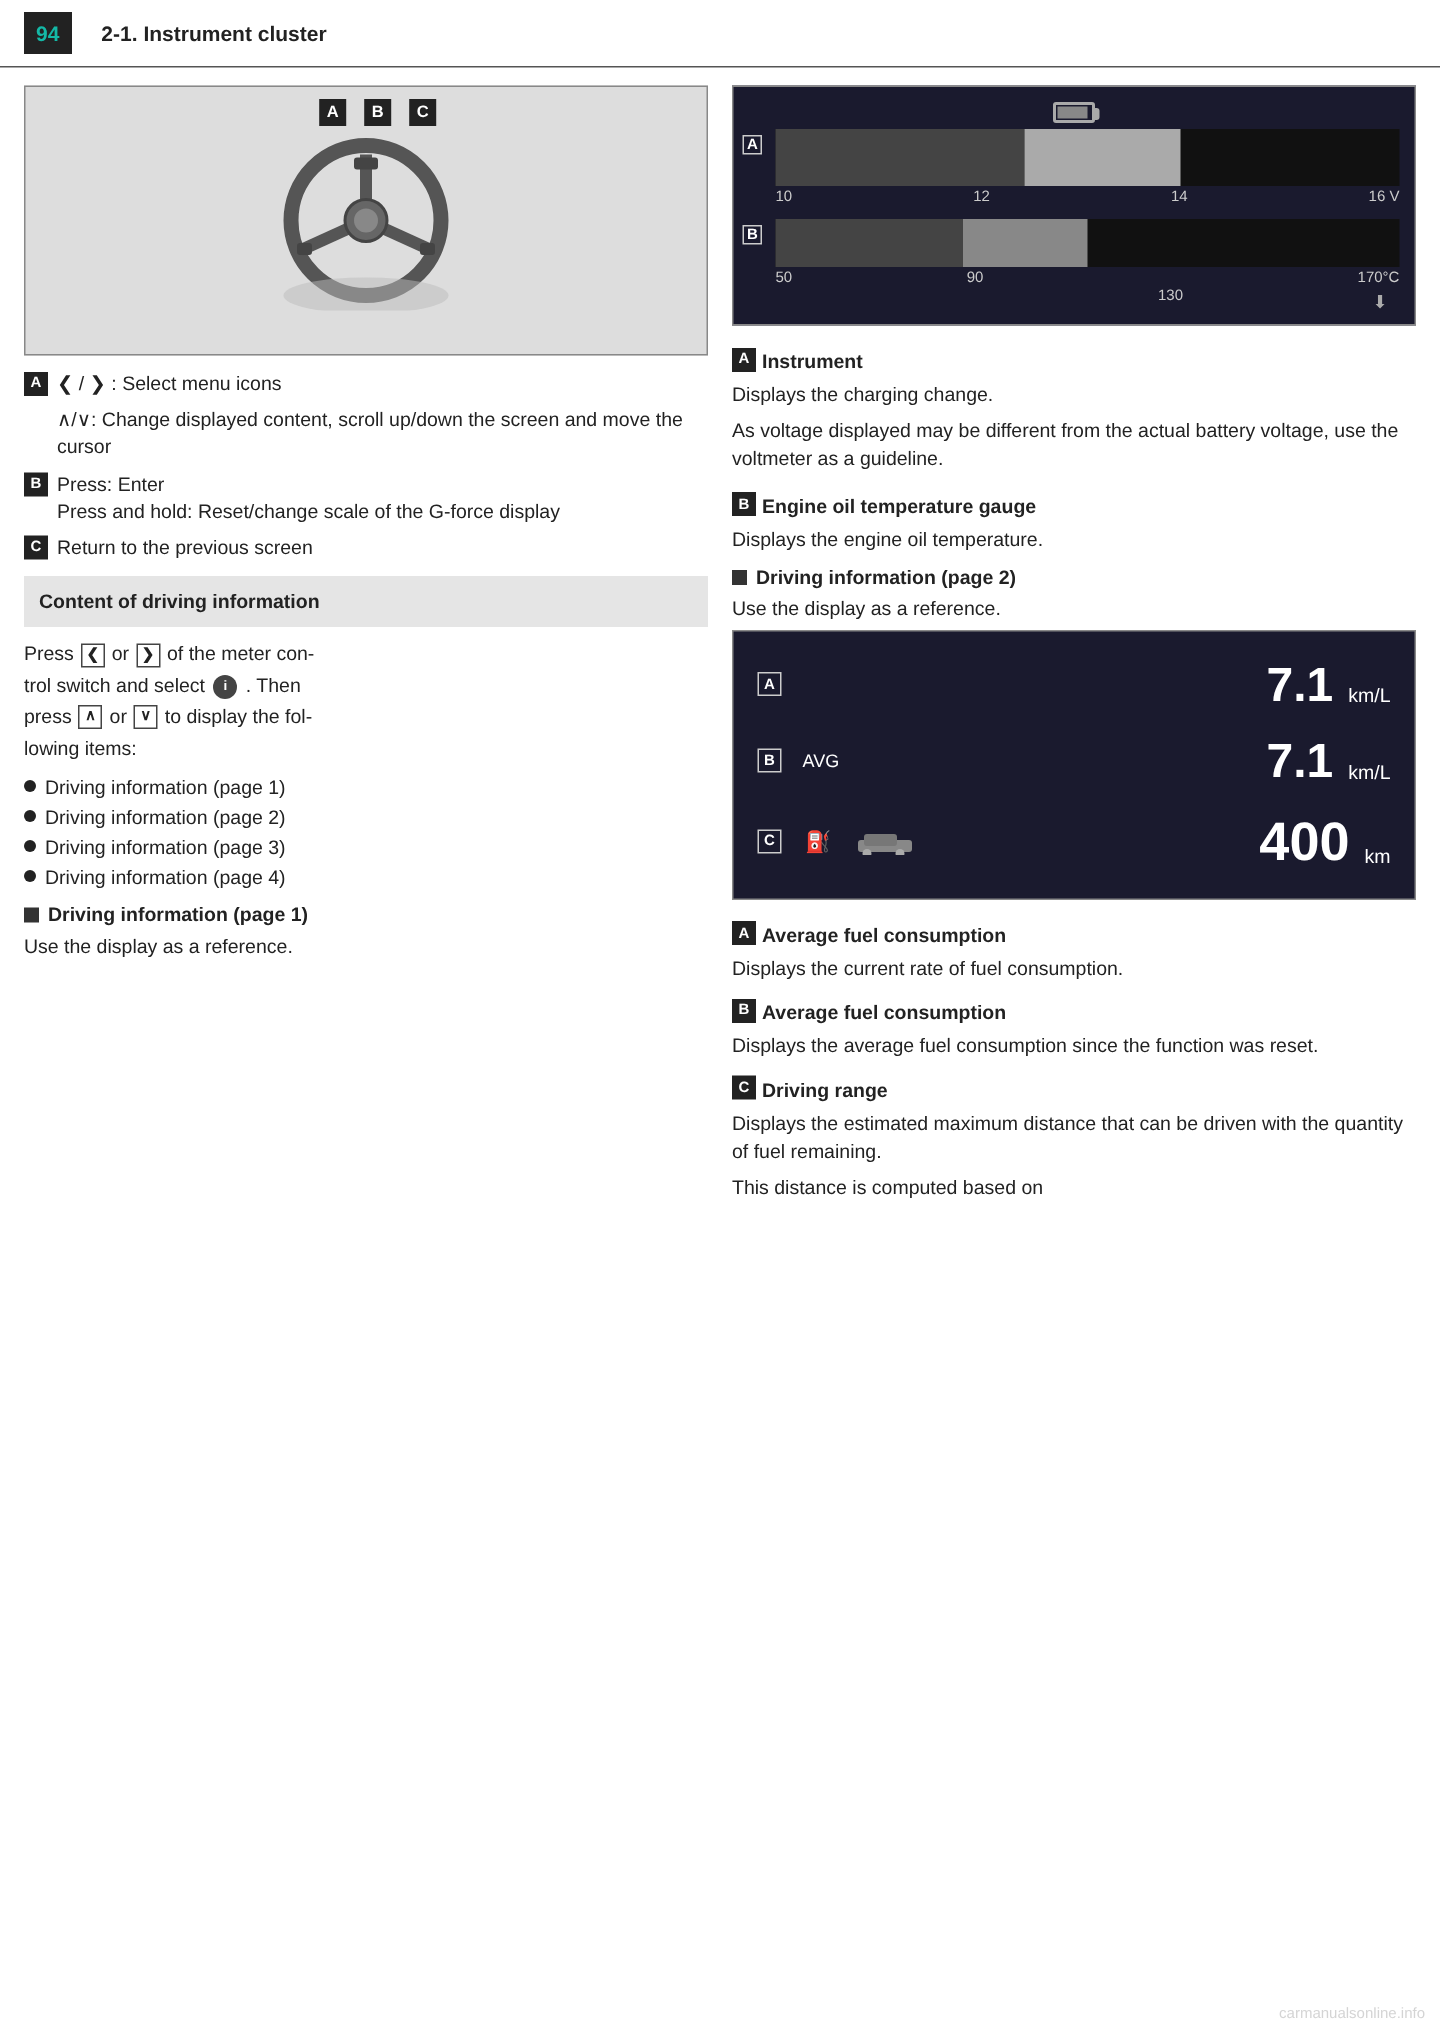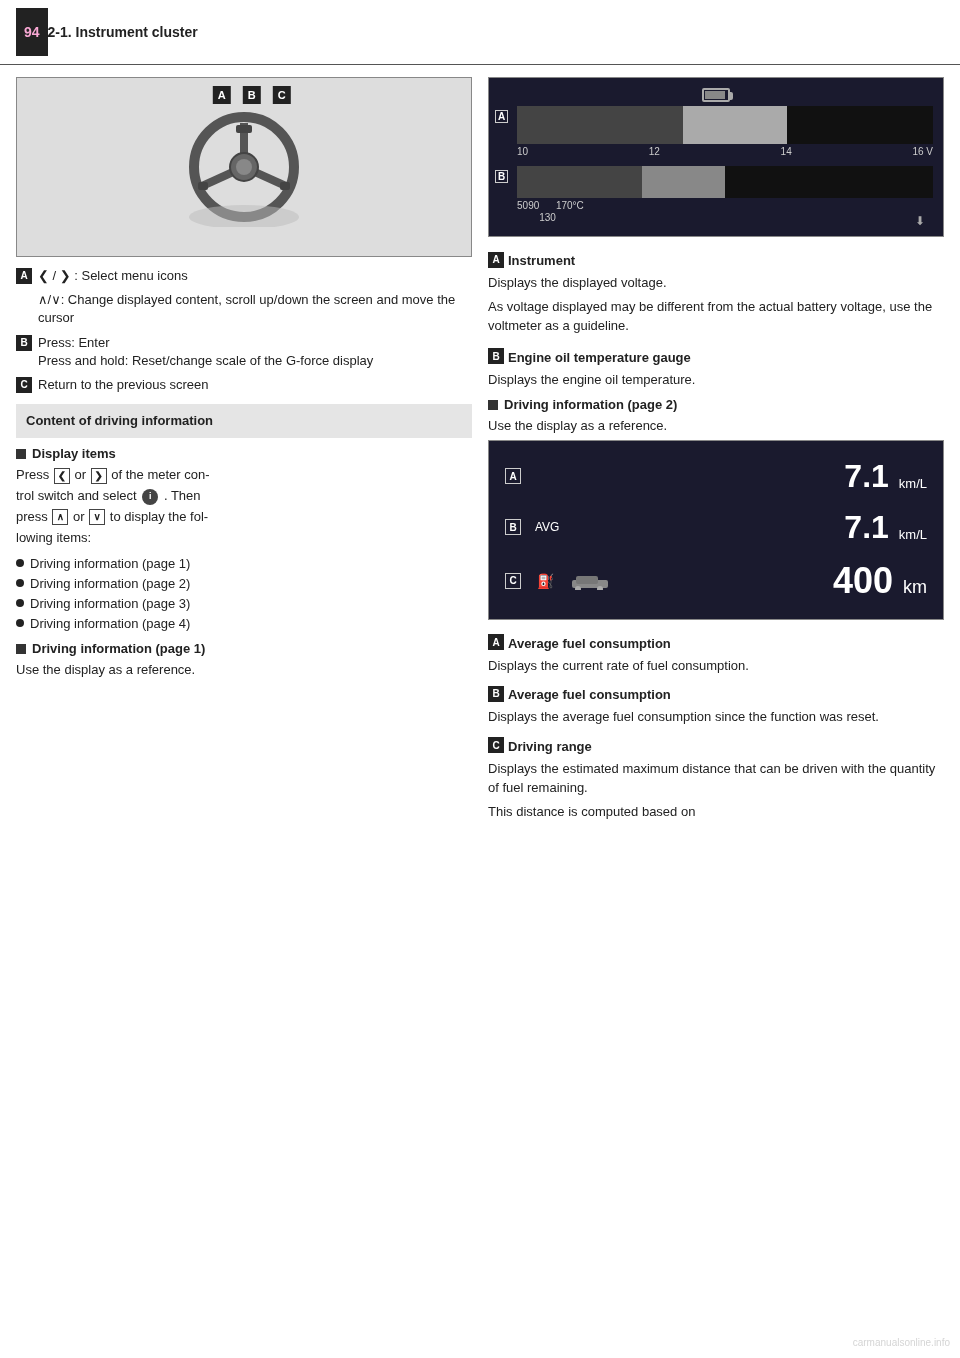--- a/index.html
+++ b/index.html
@@ -15,23 +15,24 @@
     .page-header {
       display: flex;
       align-items: center;
       padding: 8px 16px;
       border-bottom: 1px solid #555;
       margin-bottom: 12px;
     }
     .page-number {
       font-weight: bold;
       font-size: 14px;
+      margin-right: 20px;
       background: #222;
-      color: #f9a8d4;
-      padding: 16px 8px;
+      color: #14b8a6;
+      padding: 6px 8px;
     }
     .page-title {
       font-size: 14px;
       font-weight: bold;
     }
 
     .content {
       display: flex;
       gap: 16px;
       padding: 0 16px;
@@ -244,21 +245,21 @@
     }
 
     .fuel-range-value {
       font-size: 36px;
       font-weight: bold;
       color: #fff;
       margin-left: auto;
     }
 
     .fuel-range-unit {
-      font-size: 18px;
+      font-size: 13px;
       color: #fff;
       align-self: flex-end;
       margin-bottom: 4px;
     }
 
     .sub-heading {
       font-size: 13px;
       font-weight: bold;
       margin: 6px 0 3px 0;
     }
@@ -357,23 +358,20 @@
       <div class="instruction-item">
         <span class="label-badge">C</span>
         <span>Return to the previous screen</span>
       </div>
     </div>
 
     <div class="content-box">
       <span>Content of driving information</span>
     </div>
 
-    <div class="section-heading">
-      <span>Display items</span>
-    </div>
 
     <div class="press-instruction">
       <span>Press</span>
       <span class="ctrl-icon">❮</span>
       <span>or</span>
       <span class="ctrl-icon">❯</span>
       <span> of the meter con-<br>trol switch and select </span>
       <span class="info-badge">i</span>
       <span>. Then<br>press </span>
       <span class="ctrl-icon">∧</span>
@@ -432,37 +430,37 @@
           <span style="color:#ccc;font-size:10px;">16 V</span>
         </div>
 
         <div style="position:absolute;left:6px;top:92px;color:#fff;font-size:10px;font-weight:bold;border:1px solid #ccc;padding:0 2px;">B</div>
 
         <div style="position:absolute;top:88px;left:28px;right:10px;height:32px;background:#111;">
           <div style="position:absolute;top:0;left:0;width:30%;height:100%;background:#444;"></div>
           <div style="position:absolute;top:0;left:30%;width:20%;height:100%;background:#888;"></div>
         </div>
 
-        <div style="position:absolute;top:122px;left:28px;right:22px;display:flex;">
+        <div style="position:absolute;top:122px;left:28px;right:10px;display:flex;justify-content:space-between;">
           <span style="color:#ccc;font-size:10px;">50</span>
           <span style="color:#ccc;font-size:10px;">90</span>
           <span style="color:#ccc;font-size:10px;margin-top:12px;">130</span>
           <span style="color:#ccc;font-size:10px;">170°C</span>
         </div>
 
         <div style="position:absolute;bottom:8px;right:18px;color:#aaa;font-size:12px;">⬇</div>
       </div>
     </div>
 
     <div style="margin-bottom:8px;">
       <div style="display:flex;align-items:center;gap:4px;margin-bottom:2px;">
         <span class="label-badge">A</span>
         <span class="sub-heading">Instrument</span>
       </div>
-      <div class="body-text">Displays the displayed voltage.</div>
+      <div class="body-text">Displays the charging change.</div>
       <div class="body-text">As voltage displayed may be different from the actual battery voltage, use the voltmeter as a guideline.</div>
     </div>
 
     <div style="margin-bottom:8px;">
       <div style="display:flex;align-items:center;gap:4px;margin-bottom:2px;">
         <span class="label-badge">B</span>
         <span class="sub-heading">Engine oil temperature gauge</span>
       </div>
       <div class="body-text">Displays the engine oil temperature.</div>
     </div>

